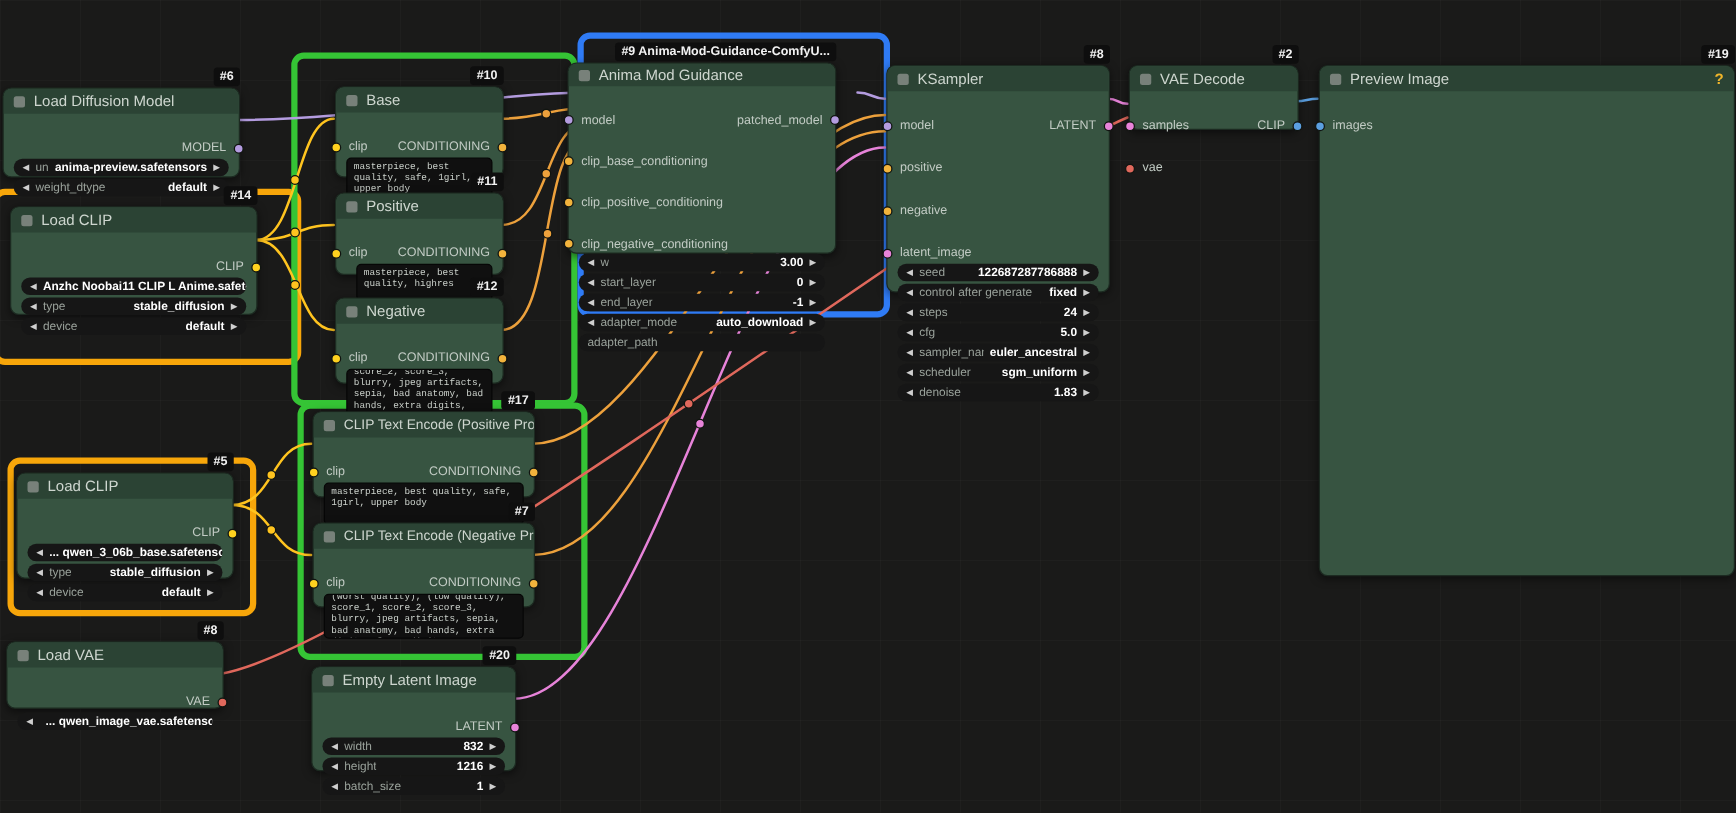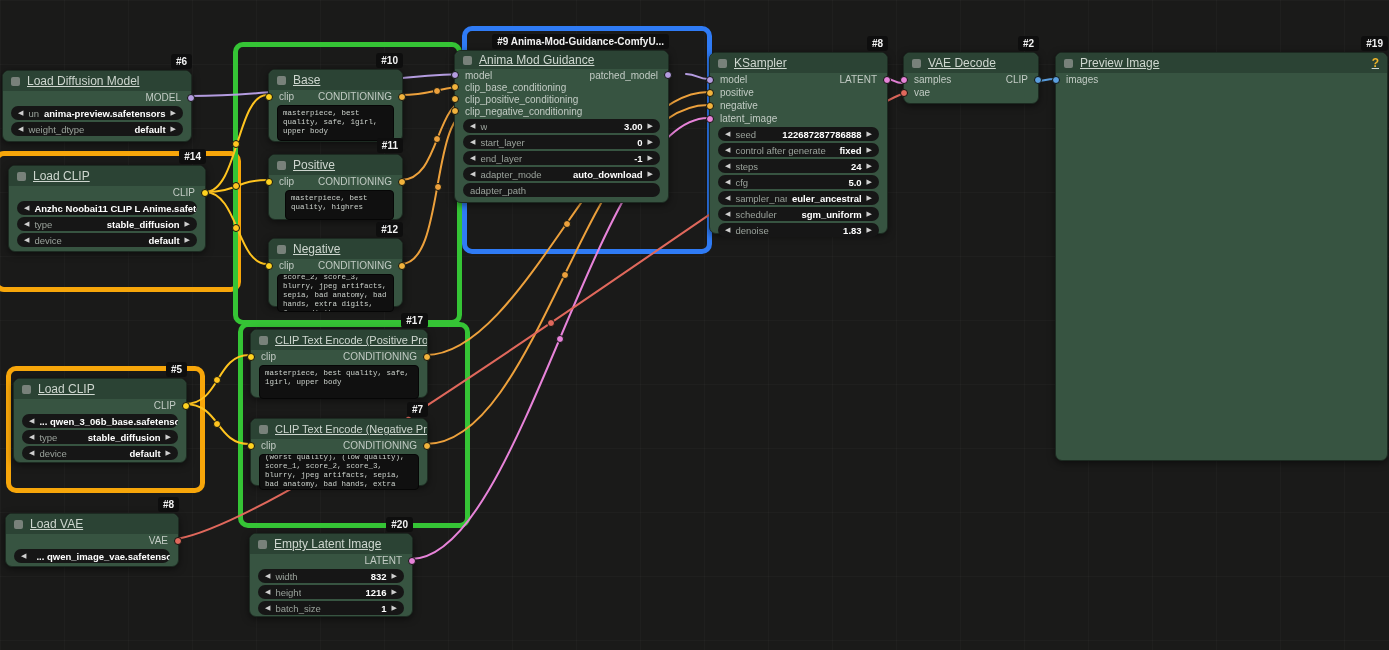--- a/index.html
+++ b/index.html
@@ -10,26 +10,26 @@
        background-size:64px 64px;
        font-family:"Liberation Sans",sans-serif;}
   .gborder{position:absolute;border-radius:10px;z-index:2;pointer-events:none;}
   .gb-orange{border:5px solid #f7a60a;}
   .gb-green{border:5px solid #35c435;}
   .gb-blue{border:5px solid #2f7bf5;}
   #wires{position:absolute;left:0;top:0;z-index:3;pointer-events:none;}
   .node{position:absolute;background:#375441;border:1px solid #1c2a21;border-radius:7px;
         box-shadow:0 2px 7px rgba(0,0,0,.5);z-index:4;}
   .title{height:20px;background:#2b4334;border-radius:6px 6px 0 0;display:flex;align-items:center;
-         gap:7px;padding:0 8px;color:#ced6cf;font-size:12px;white-space:nowrap;overflow:hidden;text-decoration:underline;}
+         gap:7px;padding:0 8px;color:#ced6cf;font-size:12px;white-space:nowrap;overflow:hidden;}
   .sq{width:9px;height:9px;background:#78817a;border-radius:2px;flex:none;}
   .badge{position:absolute;top:-17px;right:-1px;background:#0e0e0e;color:#f2f2f2;font-size:10px;
          font-weight:bold;padding:2px 5px;border-radius:3px;white-space:nowrap;z-index:1;}
   .prow{position:relative;height:13px;display:flex;align-items:center;justify-content:space-between;
-        padding:0 10px;font-size:10px;color:#c2cbc4;white-space:nowrap;}
+        padding:0 10px;font-size:10px;color:#c2cbc4;white-space:nowrap;margin-top:21px;}
   .prow.h12{height:12px;}
   .prow.outonly{justify-content:flex-end;}
   .dot{position:absolute;width:8px;height:8px;border-radius:50%;top:50%;transform:translateY(-50%);
        border:1px solid #101410;box-sizing:border-box;}
   .dot.in{left:-4px;} .dot.out{right:-4px;}
   .c-model{background:#b49ce0;} .c-clip{background:#ffd21f;} .c-cond{background:#f2b33c;}
   .c-latent{background:#e783d9;} .c-vae{background:#e0685c;} .c-image{background:#5b9fe0;}
   .pill{height:14px;margin:2px 8px;background:#161616;border-radius:8px;display:flex;align-items:center;
         gap:5px;padding:0 7px;font-size:9.5px;color:#9aa29b;overflow:hidden;}
   .pill .arr{color:#cfcfcf;font-size:7px;flex:none;}

